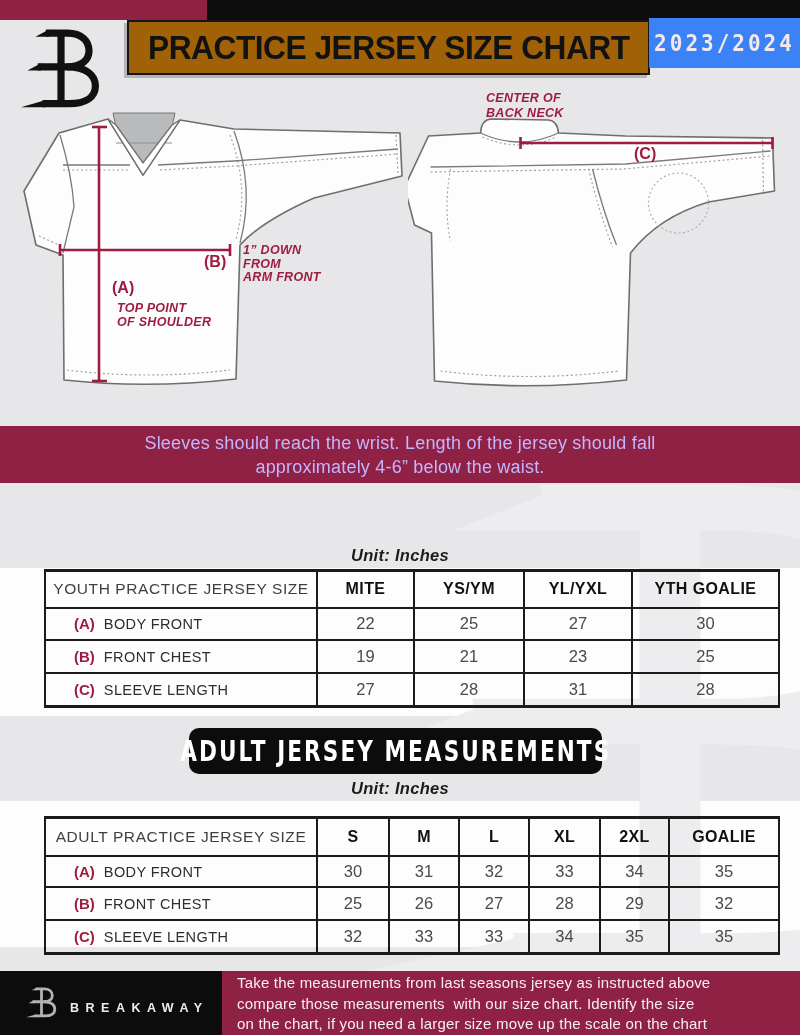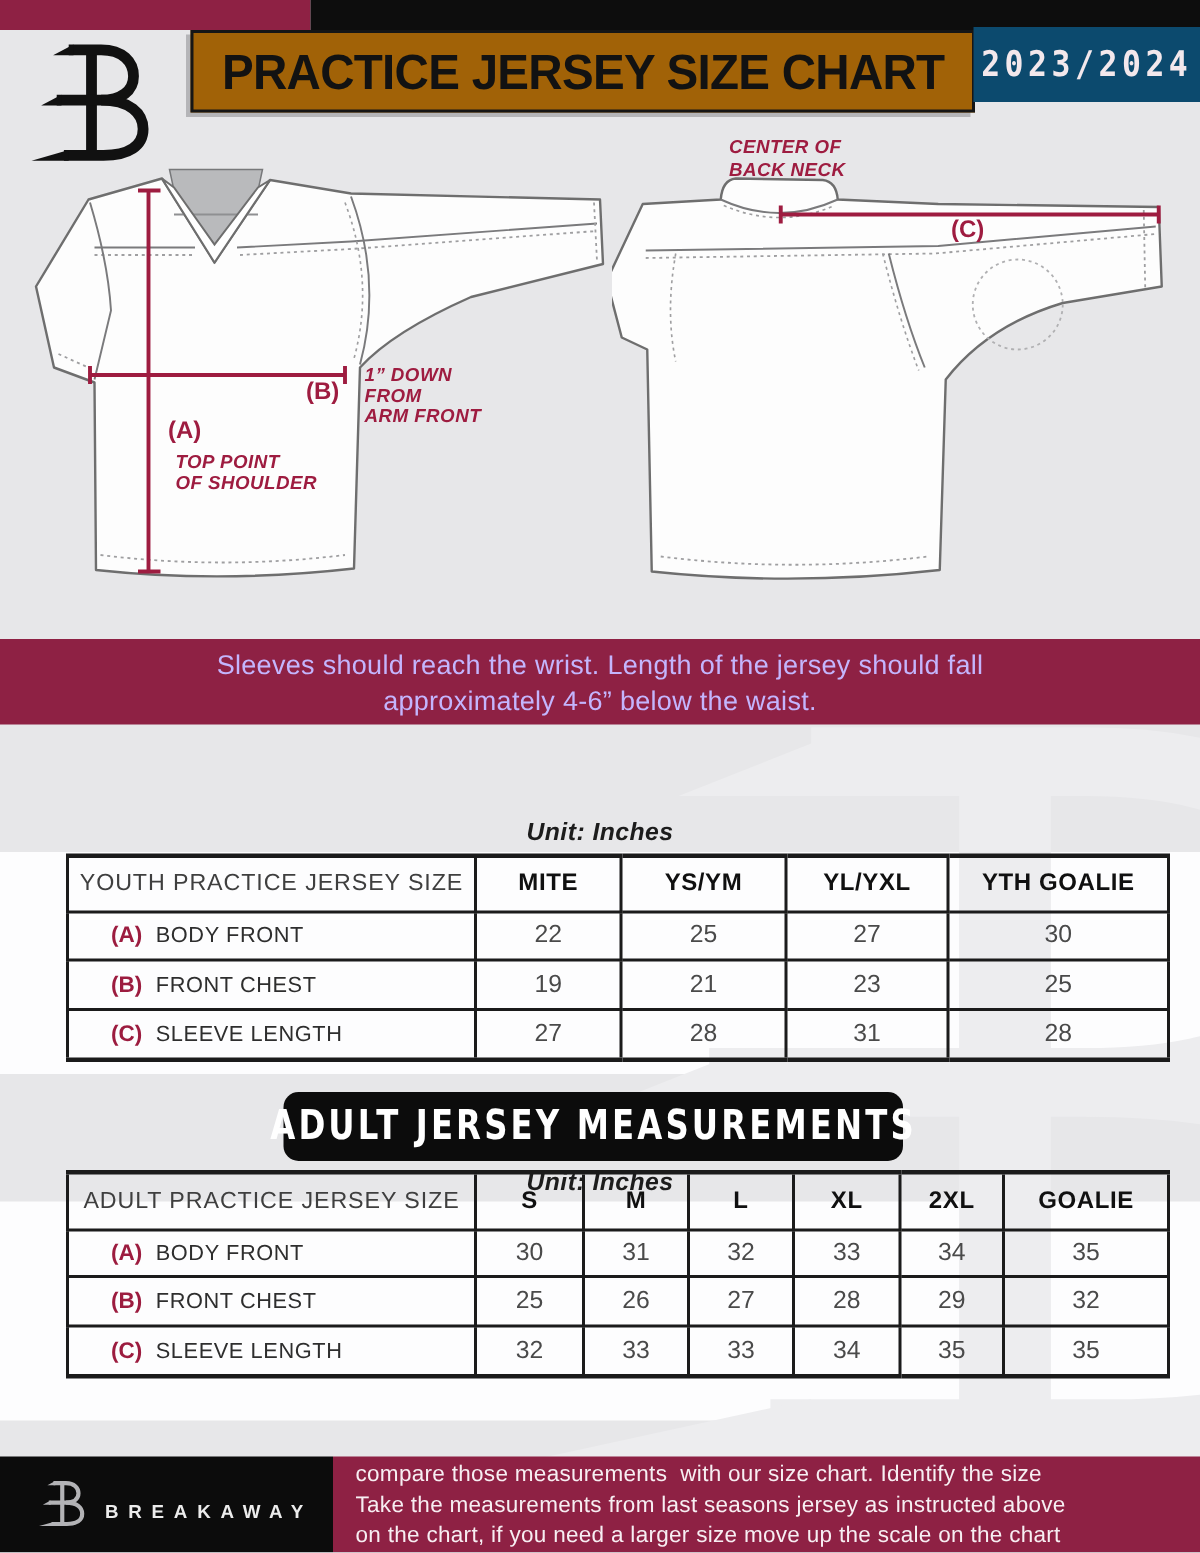--- a/index.html
+++ b/index.html
@@ -6,21 +6,21 @@
   .page{position:relative;width:800px;height:1035px;overflow:hidden;background:#e7e7e9;
         font-family:"Liberation Sans",sans-serif;}
   
   .topband-maroon{position:absolute;left:0;top:0;width:207px;height:20px;background:#8e2144;z-index:3;}
   .topband-black{position:absolute;left:207px;top:0;width:593px;height:20px;background:#0d0d0d;z-index:3;}
   .title-box{position:absolute;left:127px;top:20px;width:519px;height:51px;background:#a16207;
              border:2px solid #161616;z-index:4;display:flex;align-items:center;justify-content:center;
              box-shadow:-3px 3px 0 rgba(120,120,125,.45);}
   .title-box h1{margin:0;font-size:33px;letter-spacing:-.5px;color:#121212;white-space:nowrap;
                 transform:scaleX(.96);font-weight:800;}
-  .year-box{position:absolute;left:649px;top:18px;width:151px;height:50px;background:#0c4a6e;z-index:4;
+  .year-box{position:absolute;left:649px;top:18px;width:151px;height:50px;background:#3b82f6;z-index:4;
             display:flex;align-items:center;justify-content:center;}
   .year-box span{font-family:"DejaVu Sans Mono",monospace;font-weight:700;font-size:21px;
                  letter-spacing:3px;color:#f3e8ec;transform:scaleY(1.12);white-space:nowrap;}
   .logo-main{position:absolute;left:20px;top:26px;z-index:3;color:#111;}
   
   .diagram-svg{position:absolute;z-index:3;}
   .front-svg{left:12px;top:103px;}
   .back-svg{left:408px;top:103px;}
   .ann{position:absolute;color:#9e1c40;font-style:italic;font-weight:600;letter-spacing:.3px;z-index:4;}
   .ann-key{font-style:normal;font-weight:800;font-size:16px;letter-spacing:0;}
@@ -206,21 +206,21 @@
       <td>28</td>
     </tr>
   </tbody>
     </table>
 
   <div class="banner" style="top:728px;">
     <span>ADULT JERSEY MEASUREMENTS</span>
   </div>
   <div class="unit" style="top:779px;">Unit: Inches</div>
 
-  <table class="size-table" style="left:44px;top:780px;width:734px;">
+  <table class="size-table" style="left:44px;top:816px;width:734px;">
     <colgroup>
         <col style="width:272px">
         <col style="width:72px">
         <col style="width:70px">
         <col style="width:70px">
         <col style="width:71px">
         <col style="width:69px">
         <col style="width:110px">
       </colgroup>
     <tbody>
@@ -263,18 +263,18 @@
   </tbody>
     </table>
 
   <div class="footer-black">
     <svg class="footer-logo" width="31" height="34" viewBox="0 0 100 110">
         <use href="#bmark"></use>
       </svg>
     <span class="brand">BREAKAWAY</span>
   </div>
   <div class="footer-maroon">
+    <div>Take the measurements from last seasons jersey as instructed above</div>
     <div>compare those measurements  with our size chart. Identify the size</div>
-    <div>Take the measurements from last seasons jersey as instructed above</div>
     <div>on the chart, if you need a larger size move up the scale on the chart</div>
   </div>
 
 </div>
 
 </body></html>

